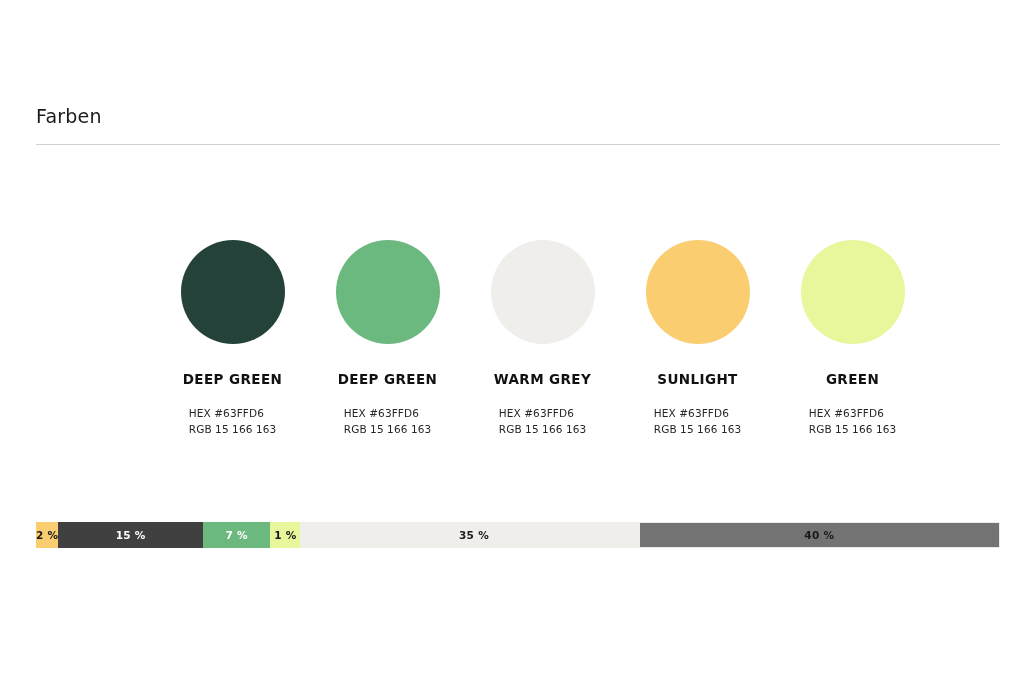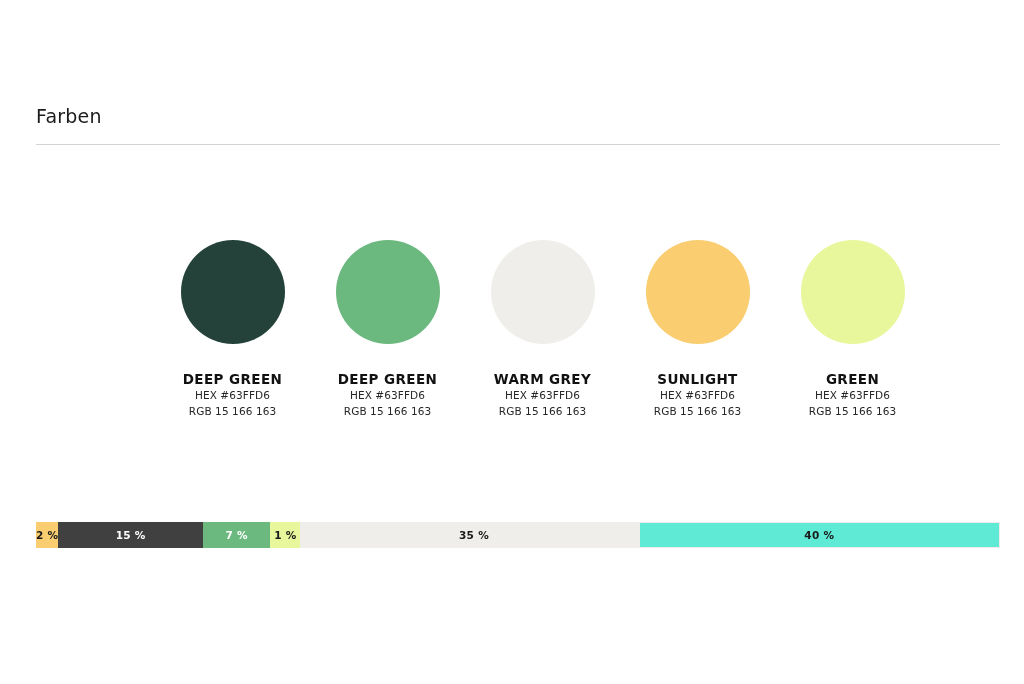--- a/index.html
+++ b/index.html
@@ -79,25 +79,25 @@
     font-family: "DejaVu Sans", "Liberation Sans", sans-serif;
     font-size: 13.5px;
     font-weight: 700;
     letter-spacing: 0.4px;
     color: #111111;
     text-align: center;
     white-space: nowrap;
     line-height: 16px;
   }
   .swatch-meta {
-    margin-top: 0;
+    margin-top: 18px;
     text-align: center;
     display: flex;
     flex-direction: column;
-    align-items: center;
+    align-items: flex-start;
   }
   .swatch-hex, .swatch-rgb {
     font-family: "DejaVu Sans", "Liberation Sans", sans-serif;
     font-size: 10.5px;
     font-weight: 400;
     color: #262626;
     line-height: 16px;
     letter-spacing: 0.1px;
     white-space: nowrap;
   }
@@ -204,19 +204,19 @@
     </div>
 
     <div class="dist-seg" style="flex:0 0 3.1%; background:#e8f79b;">
       <span class="dist-label" style="color:#1a1a1a">1 %</span>
     </div>
 
     <div class="dist-seg" style="flex:0 0 35.2%; background:#f0eeea;padding-left:8px;">
       <span class="dist-label" style="color:#1a1a1a">35 %</span>
     </div>
 
-    <div class="dist-seg" style="flex:1 1 auto; background:#5eead4; border:1px solid #eceaea; border-left:none;text-align:center;">
+    <div class="dist-seg" style="flex:1 1 auto; background:#737373; border:1px solid #eceaea; border-left:none;text-align:center;">
       <span class="dist-label" style="color:#1a1a1a">40 %</span>
     </div>
 
   </div>
 
 </div>
 
 </body></html>

